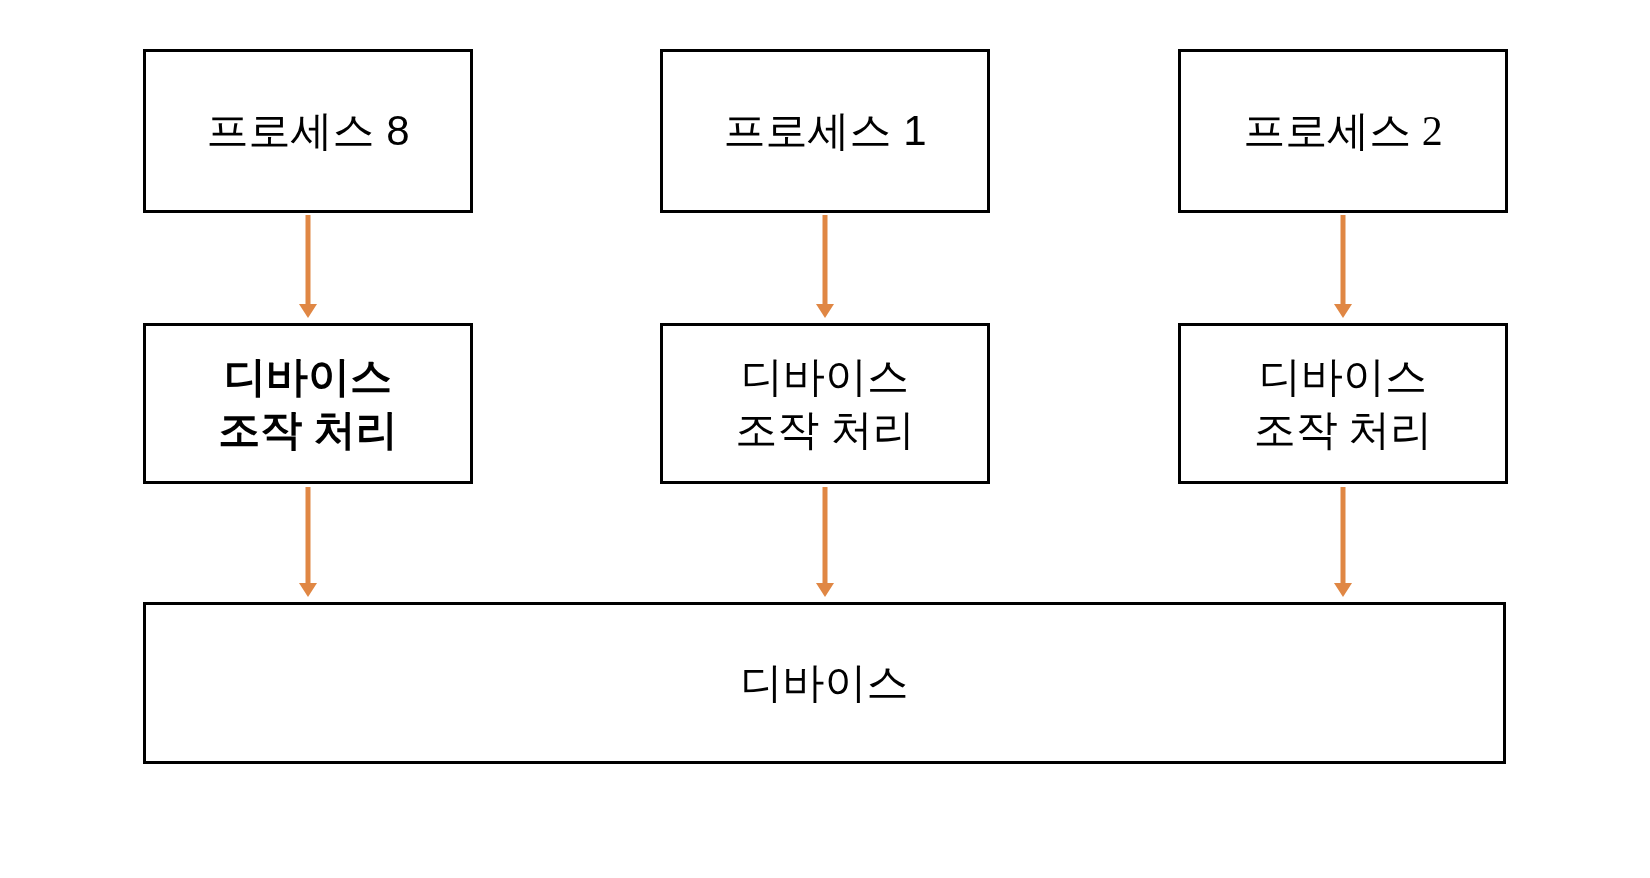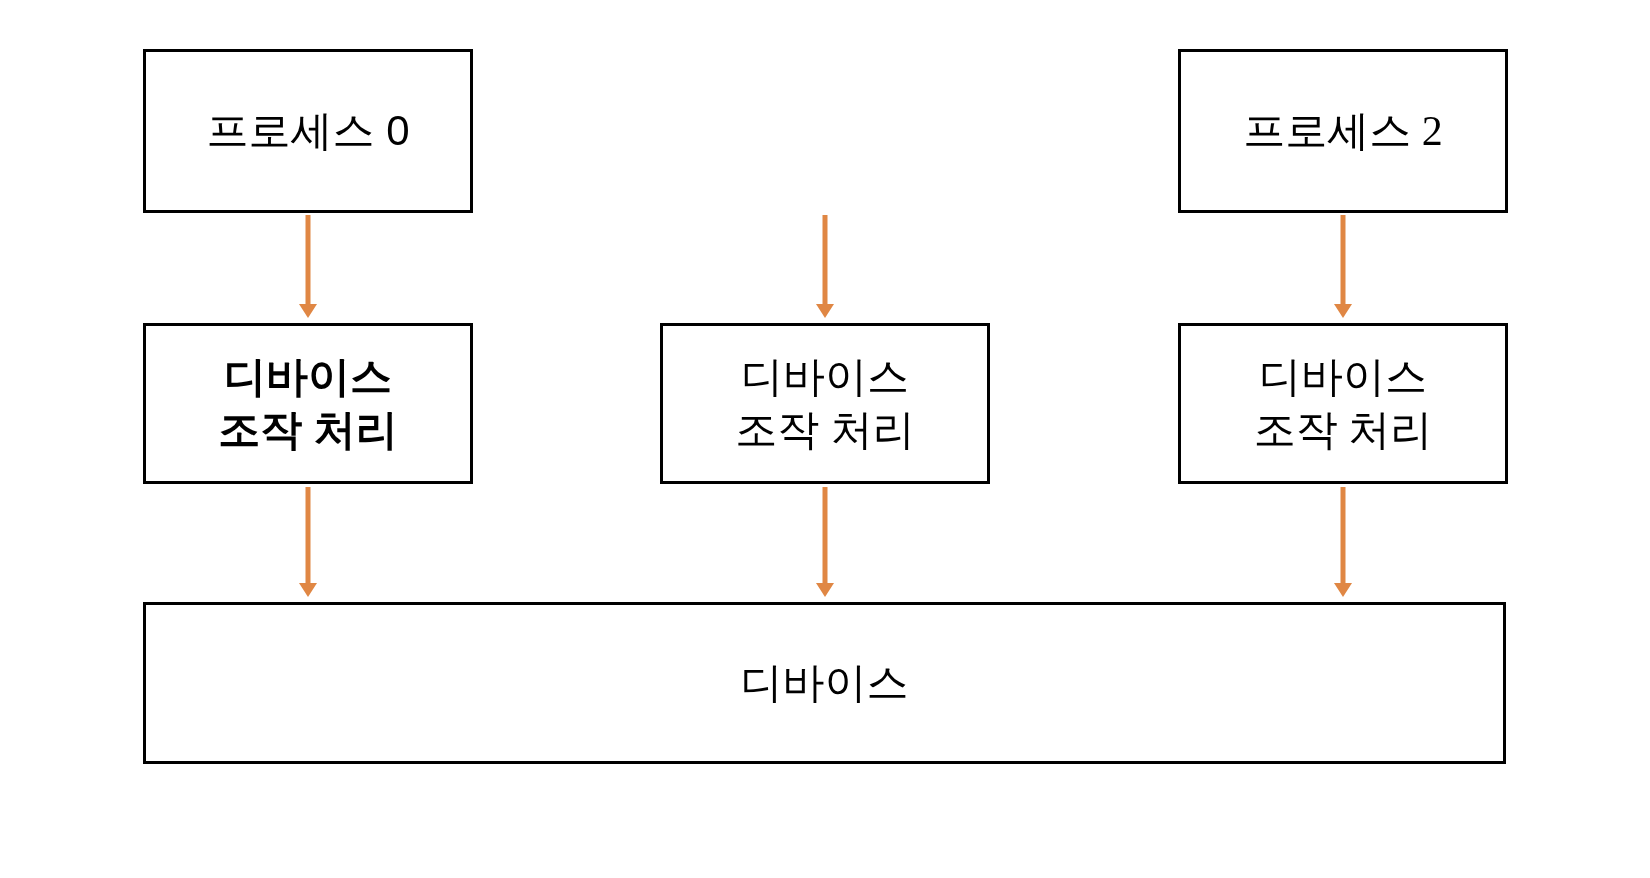--- a/index.html
+++ b/index.html
@@ -74,21 +74,24 @@
     border-right: 9px solid transparent;
     border-top: 14px solid var(--arrow);
   }
 </style>
 </head>
 <body>
 
 <div class="canvas">
 
   <div class="box proc-box col0">
-    <span>프로세스 0</span>
+    <span>프로세스 8</span>
+  </div>
+  <div class="box proc-box col1">
+    <span>프로세스 1</span>
   </div>
   <div class="box proc-box col2">
     <span>프로세스 2</span>
   </div>
 
   <div class="arrow arrow-row1 acol0">
     <div class="stem"></div>
     <div class="head"></div>
   </div>
   <div class="arrow arrow-row1 acol1">

